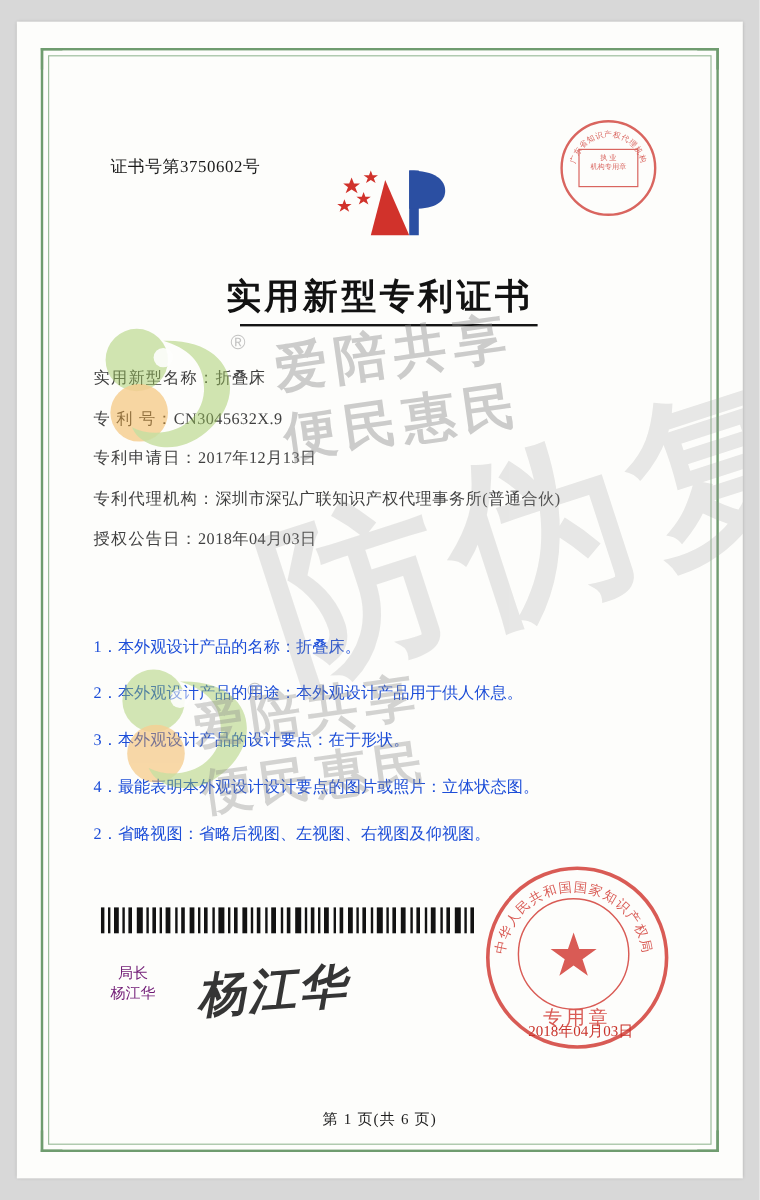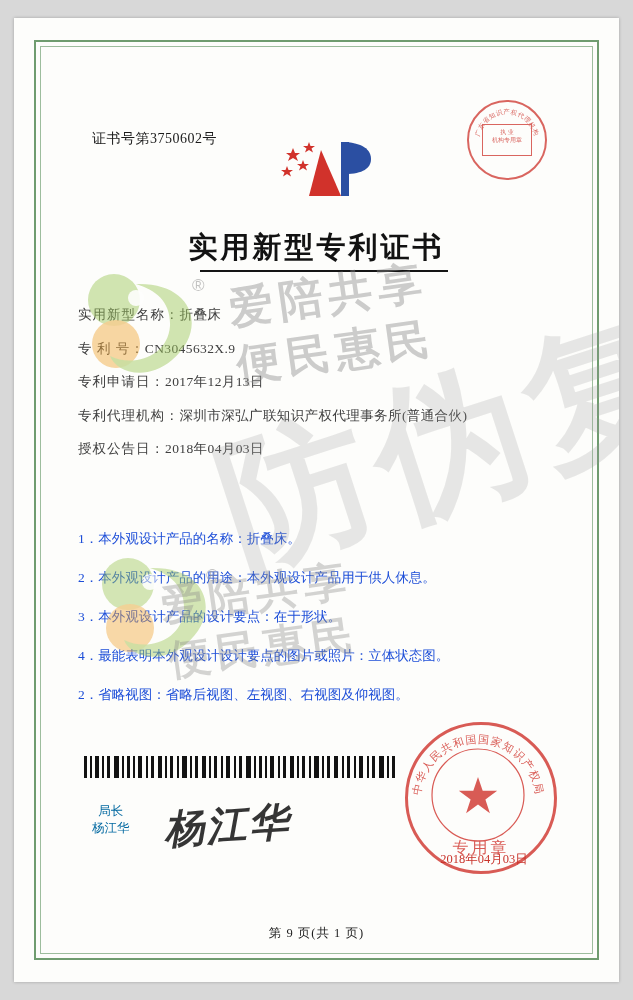--- a/index.html
+++ b/index.html
@@ -93,21 +93,21 @@
   .list .li{margin-bottom:21px;white-space:nowrap;}
 
   
   .barcode{
     position:absolute;left:70px;top:738px;width:316px;height:22px;
   }
 
   
   .sig-label{
     position:absolute;left:78px;top:785px;
-    font-size:12.5px;color:#0369a1;line-height:1.35;text-align:center;
+    font-size:12.5px;color:#701a75;line-height:1.35;text-align:center;
   }
   .sig-script{
     position:absolute;left:150px;top:780px;
     font-size:40px;color:#1a1a1a;
     font-family:"DejaVu Serif", serif;
     font-style:italic;font-weight:bold;
     transform:rotate(-4deg);
     letter-spacing:2px;
     opacity:.88;
   }
@@ -309,21 +309,21 @@
       </text>
       <g fill="#d0332c" transform="translate(70,72)">
         <polygon points="0,-20 4.7,-6.2 19.2,-6.2 7.4,2.4 11.9,16.2 0,7.6 -11.9,16.2 -7.4,2.4 -19.2,-6.2 -4.7,-6.2"></polygon>
       </g>
       <circle cx="70" cy="70" r="46" fill="none" stroke="#d0332c" stroke-width="1.2"></circle>
     </svg>
     <div class="bot-txt">专用章</div>
   </div>
   <div class="seal-date">2018年04月03日</div>
 
-  <div class="footer">第 9 页(共 1 页)</div>
+  <div class="footer">第 1 页(共 6 页)</div>
 
   <div class="wm-logo a">
     <svg viewBox="0 0 150 140" width="150" height="140">
       <circle cx="38" cy="36" r="26" fill="#9cc75a" opacity=".85"></circle>
       <circle cx="40" cy="80" r="24" fill="#f0a83c" opacity=".85"></circle>
       <path d="M60 20 C118 18 132 66 96 96 C70 118 40 108 34 92 C58 104 92 92 94 62 C95 38 80 26 60 20 Z" fill="#9cc75a" opacity=".85"></path>
       <circle cx="60" cy="34" r="8" fill="#ffffff" opacity=".9"></circle>
     </svg>
   </div>
   <div class="wm-logo b">

